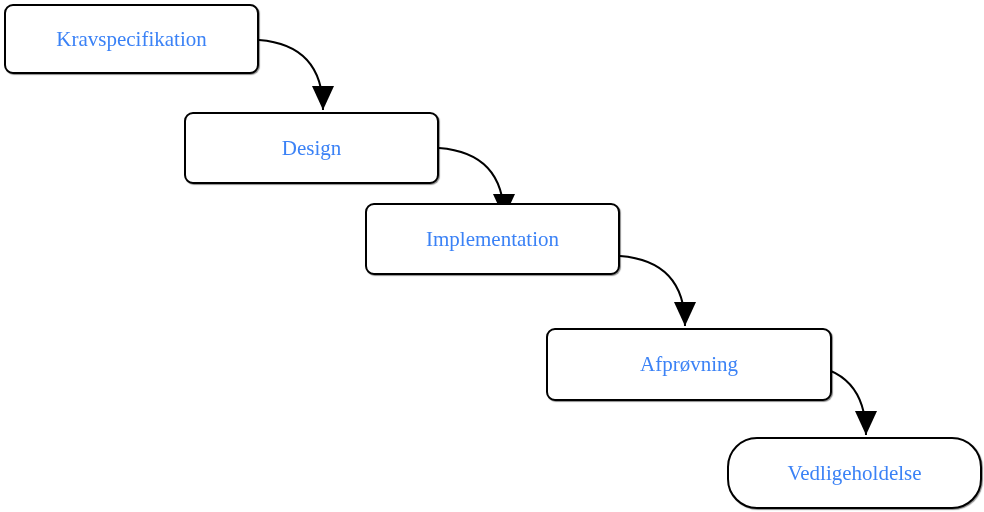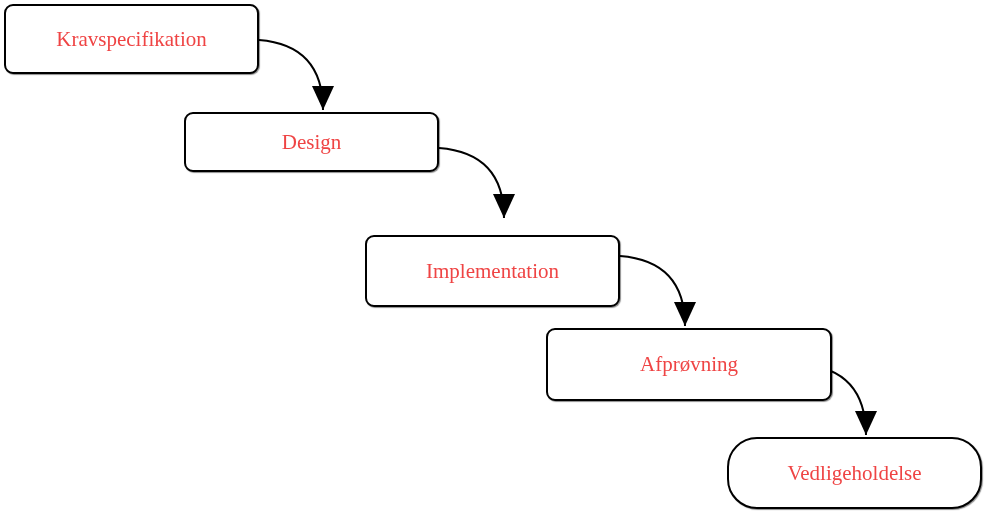--- a/index.html
+++ b/index.html
@@ -28,21 +28,21 @@
     background: #ffffff;
     border: 2px solid #000000;
     border-radius: 9px;
     box-shadow: 1px 1px 1px rgba(0,0,0,0.45);
     display: flex;
     align-items: center;
     justify-content: center;
   }
   .flow-node .node-label {
     font-size: 21px;
-    color: #ef4444;
+    color: #3b82f6;
     white-space: nowrap;
     line-height: 1;
   }
   .edge-path {
     stroke: #000000;
     stroke-width: 2;
     fill: none;
   }
 </style>
 </head>
@@ -59,25 +59,25 @@
     <path class="edge-path" d="M 259 40 Q 323 45 323 110" marker-end="url(#arrowhead)"></path>
     <path class="edge-path" d="M 439 148 Q 504 153 504 218" marker-end="url(#arrowhead)"></path>
     <path class="edge-path" d="M 620 256 Q 685 261 685 326" marker-end="url(#arrowhead)"></path>
     <path class="edge-path" d="M 801 364 Q 866 369 866 435" marker-end="url(#arrowhead)"></path>
   </svg>
 
   <div class="flow-node" style="left:4px; top:4px; width:255px; height:70px;">
     <span class="node-label">Kravspecifikation</span>
   </div>
 
-  <div class="flow-node" style="left:184px; top:112px; width:255px; height:60px;">
+  <div class="flow-node" style="left:184px; top:112px; width:255px; height:72px;">
     <span class="node-label">Design</span>
   </div>
 
-  <div class="flow-node" style="left:365px; top:235px; width:255px; height:72px;">
+  <div class="flow-node" style="left:365px; top:203px; width:255px; height:72px;">
     <span class="node-label">Implementation</span>
   </div>
 
   <div class="flow-node" style="left:546px; top:328px; width:286px; height:73px;">
     <span class="node-label">Afprøvning</span>
   </div>
 
   <div class="flow-node" style="left:727px; top:437px; width:255px; height:72px;border-radius:30px;">
     <span class="node-label">Vedligeholdelse</span>
   </div>

